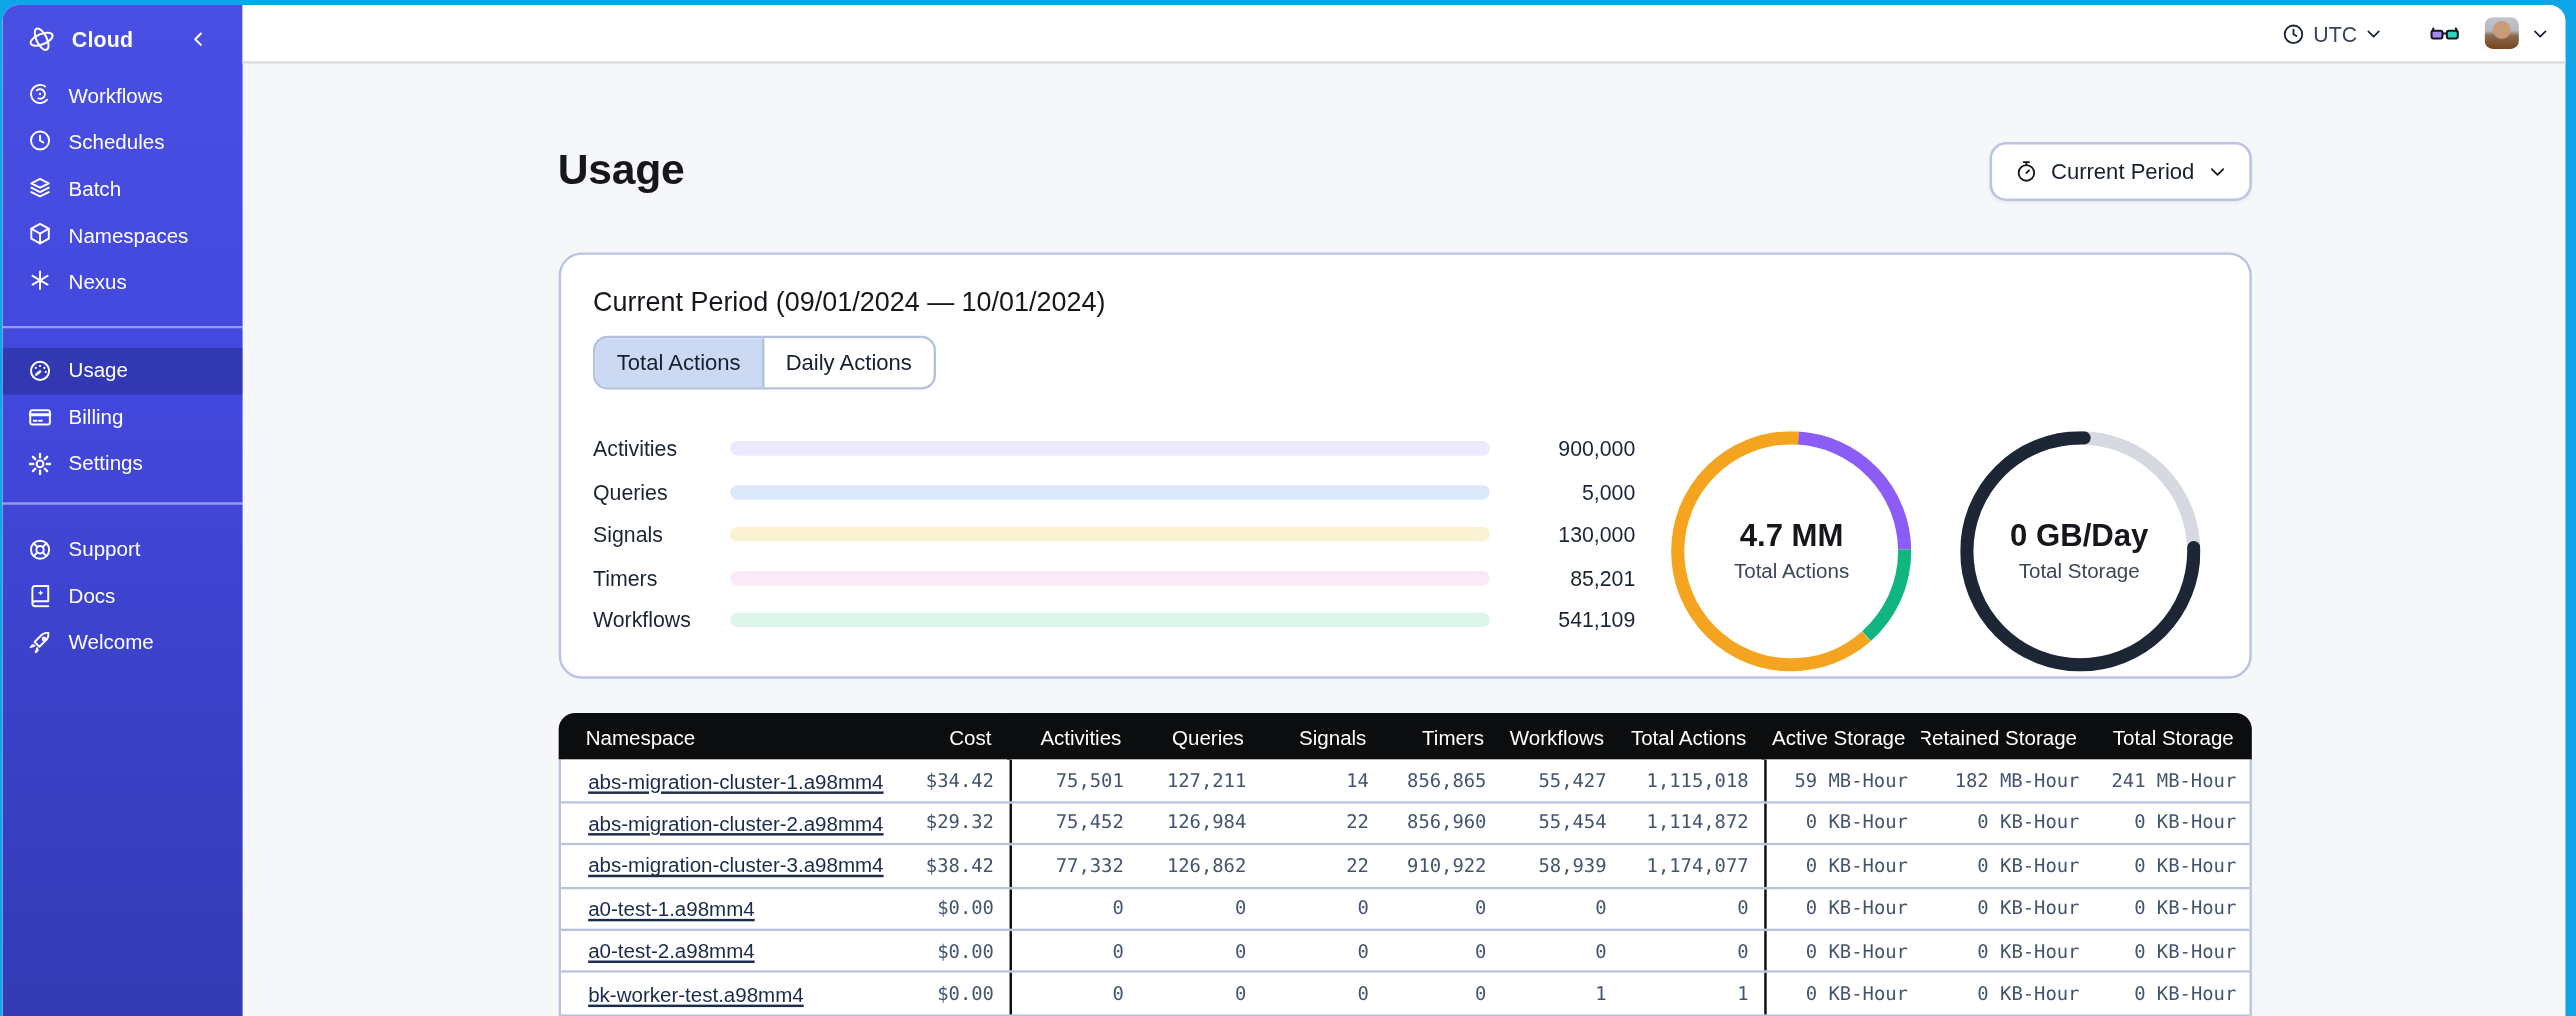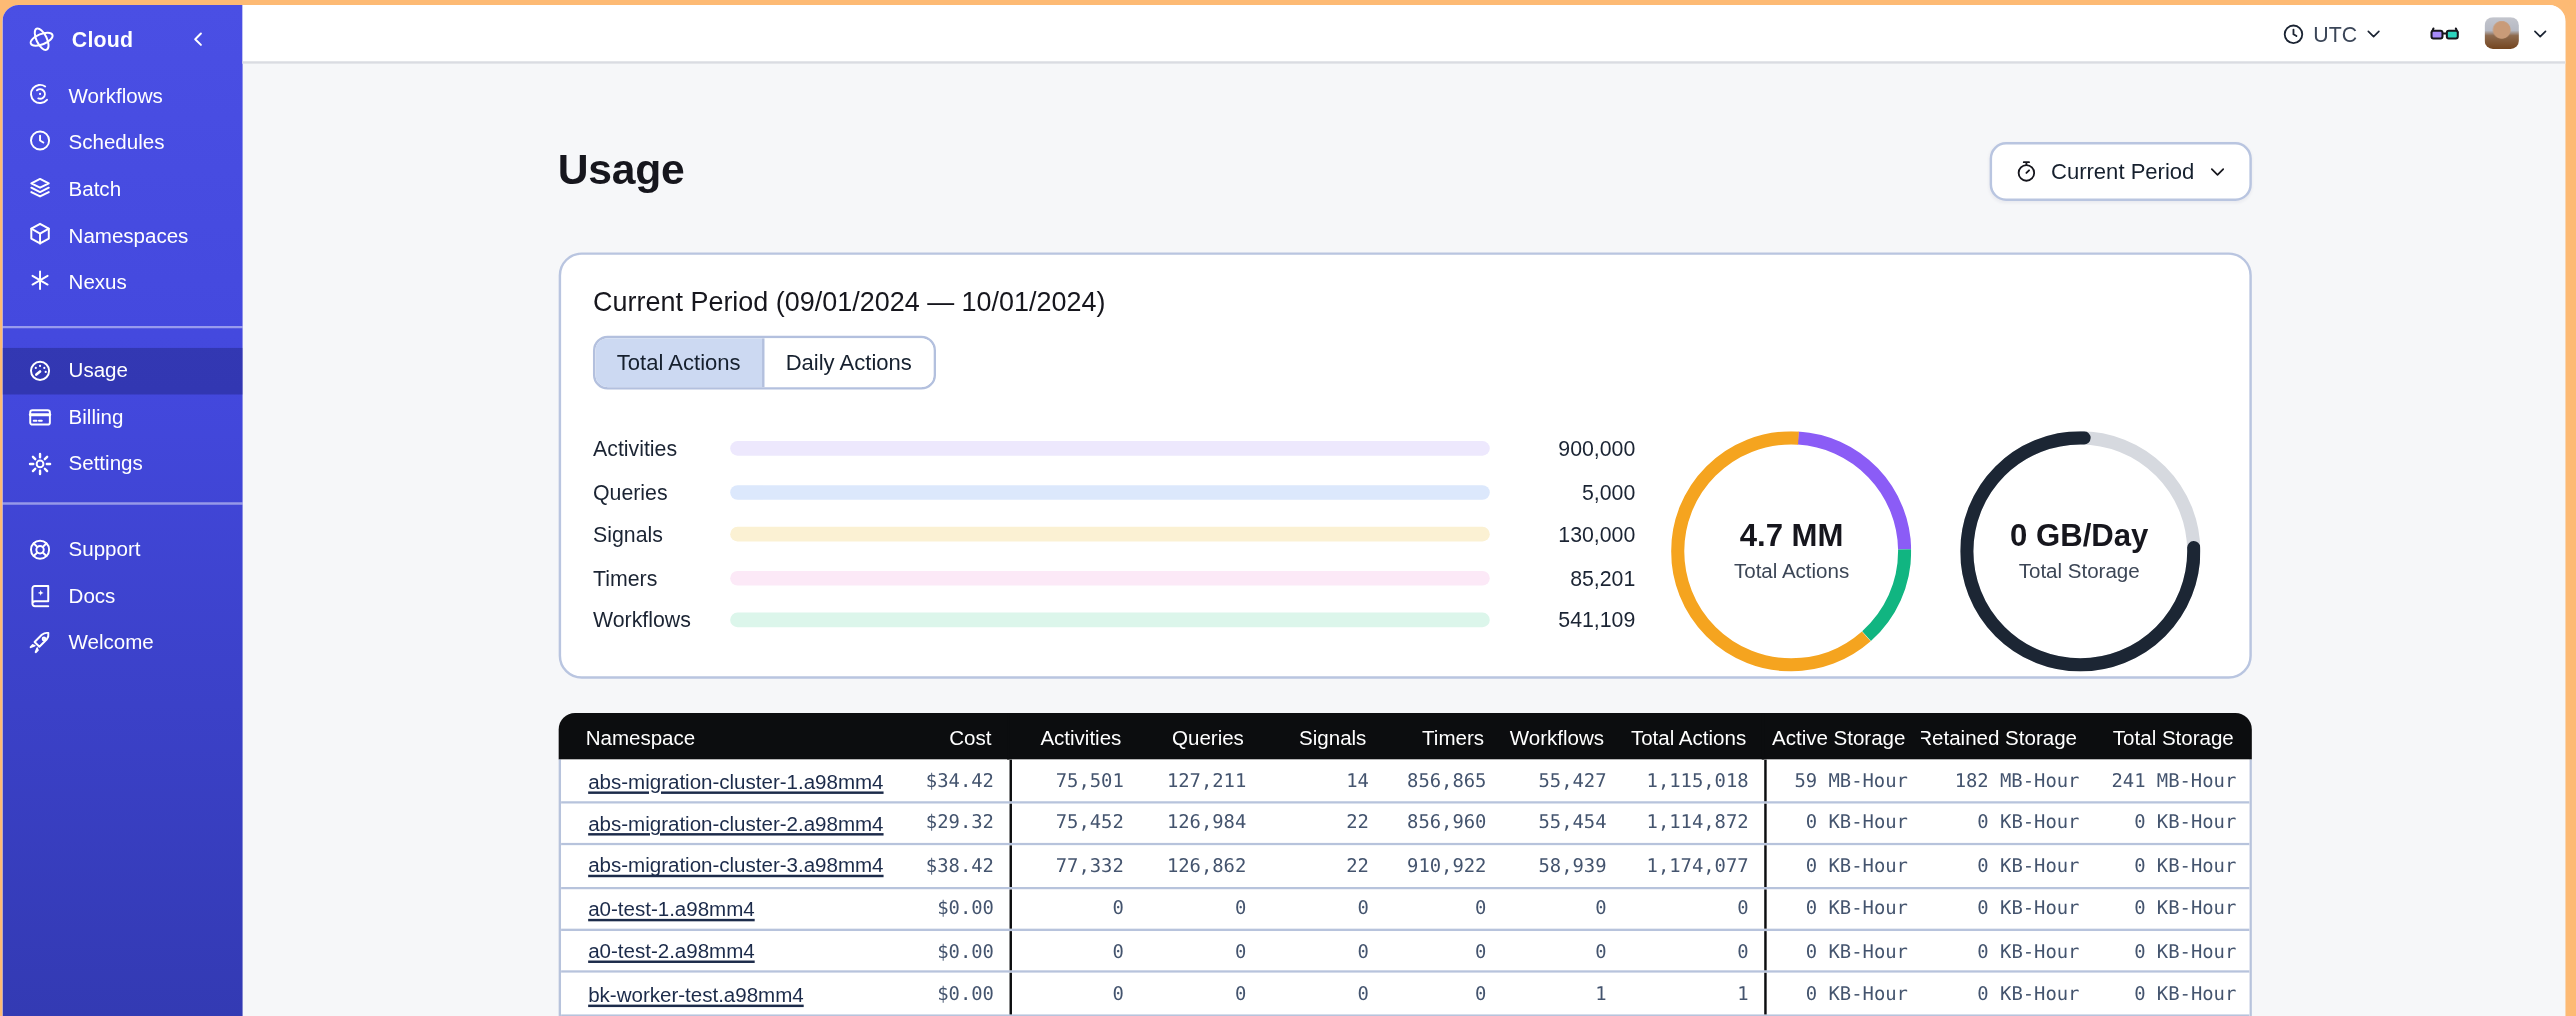--- a/index.html
+++ b/index.html
@@ -1,19 +1,19 @@
 <!DOCTYPE html>
 <html style="font-size:10.7px"><head>
 <meta charset="utf-8">
 <style>
   * { margin:0; padding:0; box-sizing:border-box; }
   html,body { background:#191919; }
   body { font-family:"Liberation Sans", sans-serif; }
 
-  .stage { width:2576px; height:1016px; background:#fdba74; position:relative; overflow:hidden; }
+  .stage { width:2576px; height:1016px; background:#0ea5e9; position:relative; overflow:hidden; }
   .viewport { width:1051px; height:415px; transform:scale(2.4503); transform-origin:0 0; position:absolute; top:0; left:0; }
 
   .window { position:absolute; left:1.3px; top:2px; right:4px; bottom:-1.3px;
             border-radius:6.7px 6.7px 0 0; overflow:hidden; background:#f6f7f9; display:flex; }
 
   
   .sidebar { width:98px; flex:0 0 98px; color:#fff;
              background:linear-gradient(180deg,#4a4fe4 0%, #4348dd 38%, #333ab3 100%); }
   .side-header { height:27px; display:flex; align-items:center; padding:0 8px 0 10px; }
   .brand-label { font-size:8.7px; font-weight:700; letter-spacing:0.1px; }

